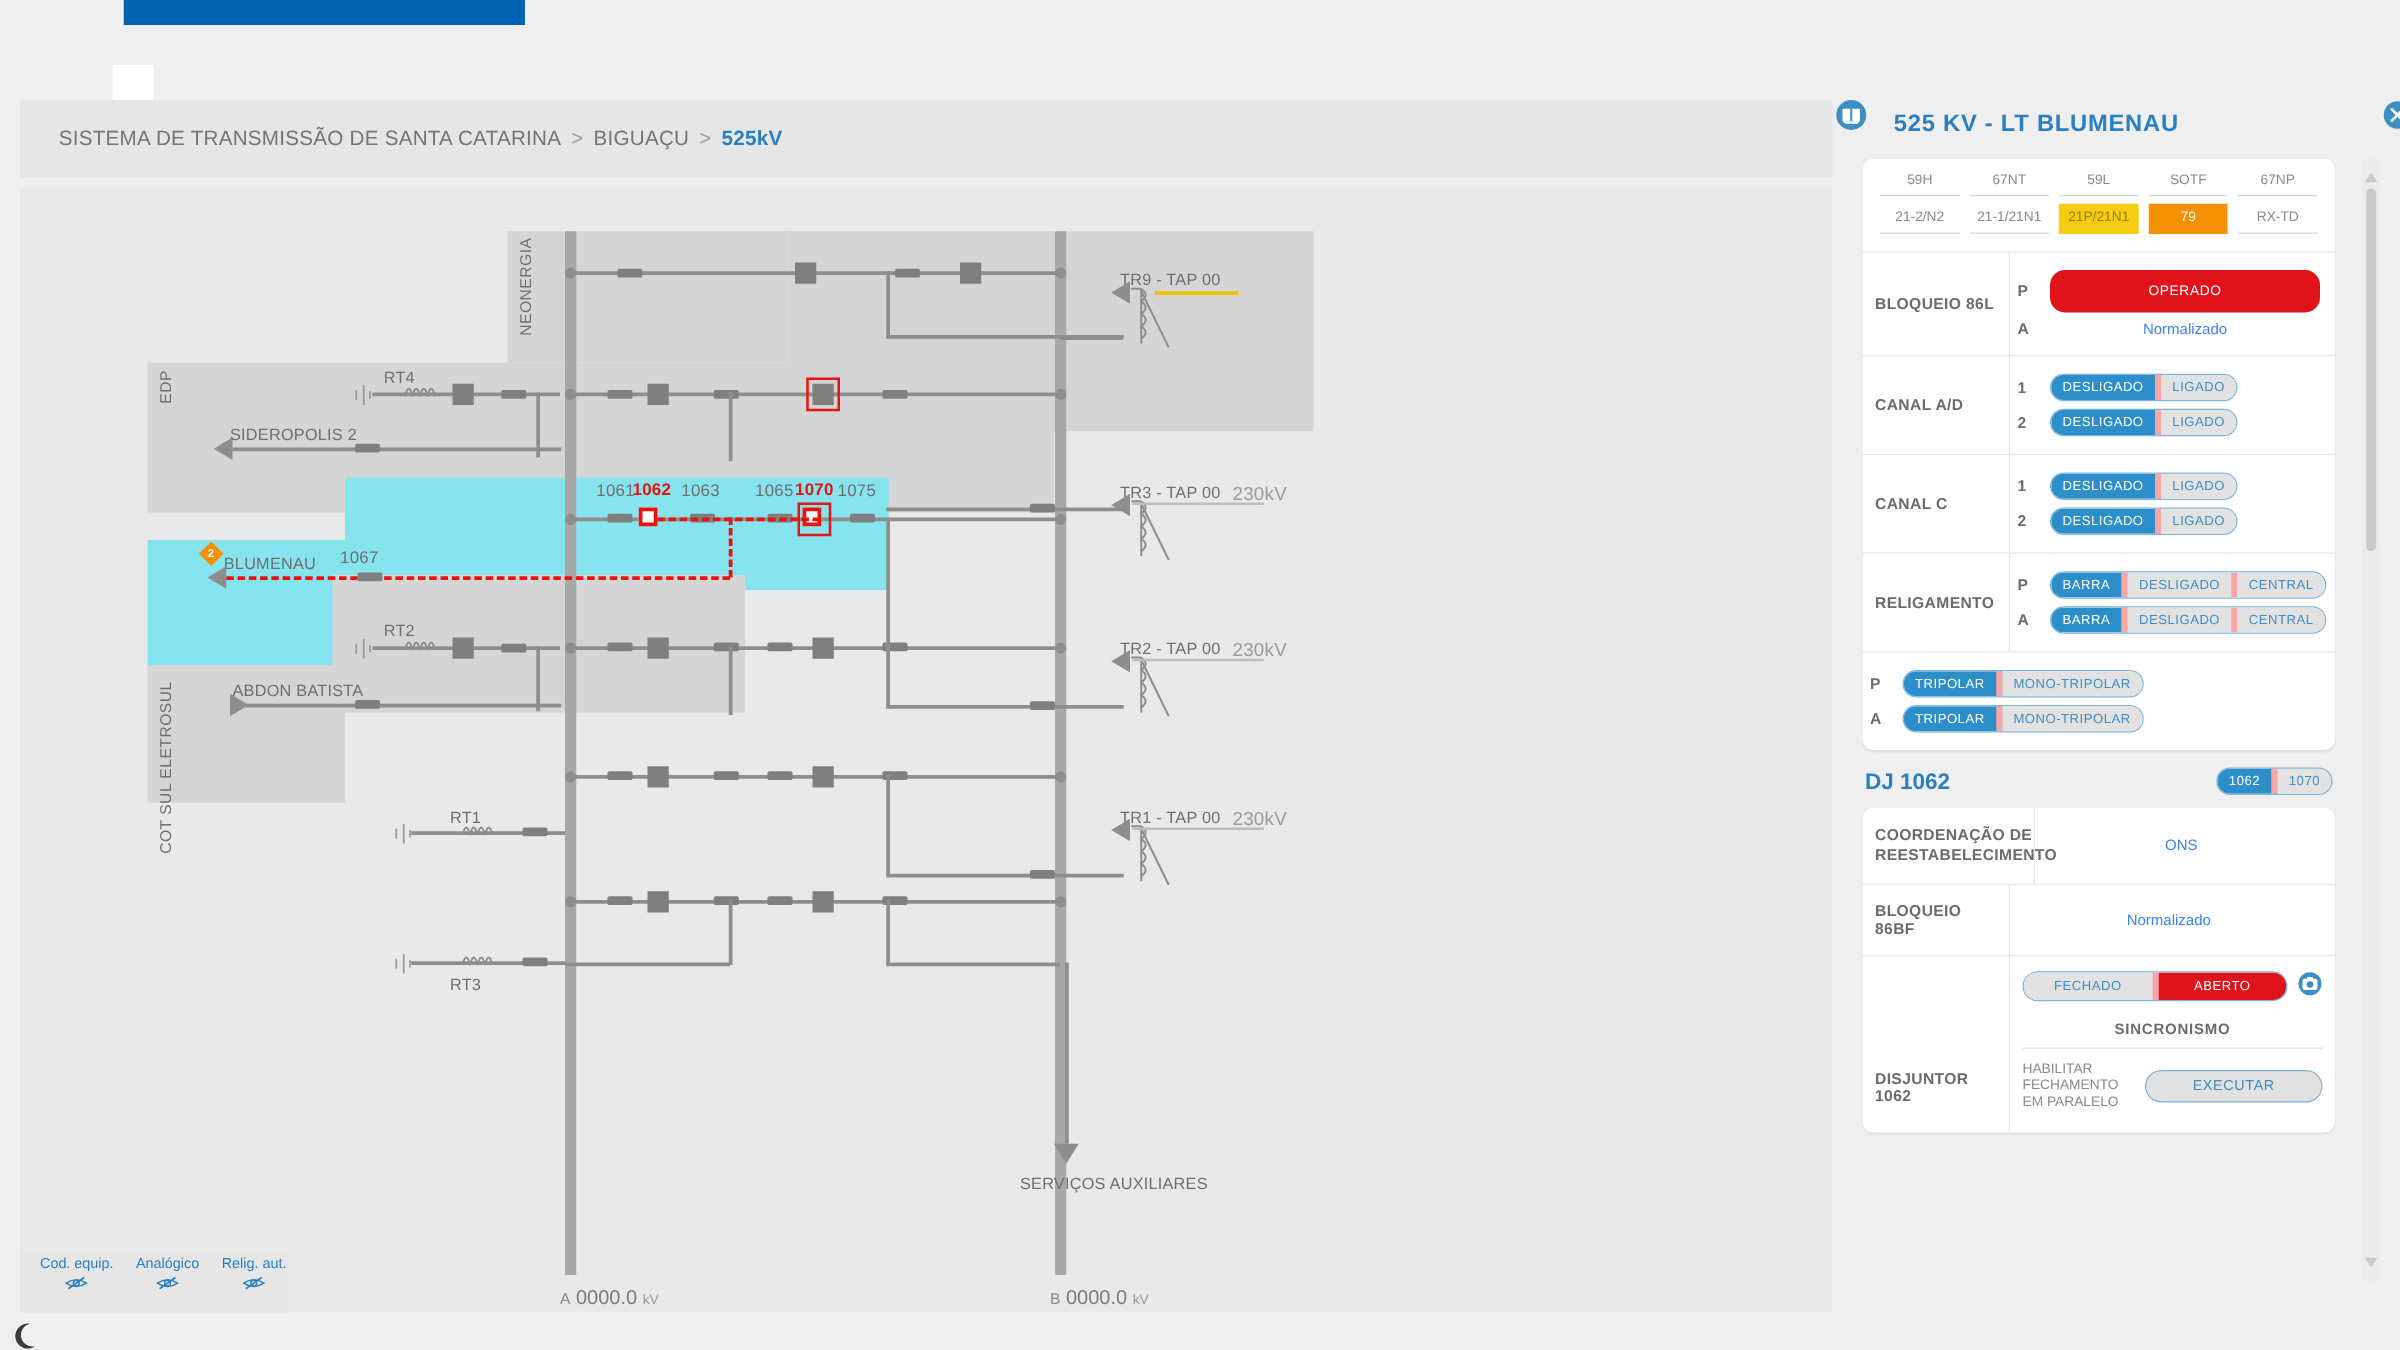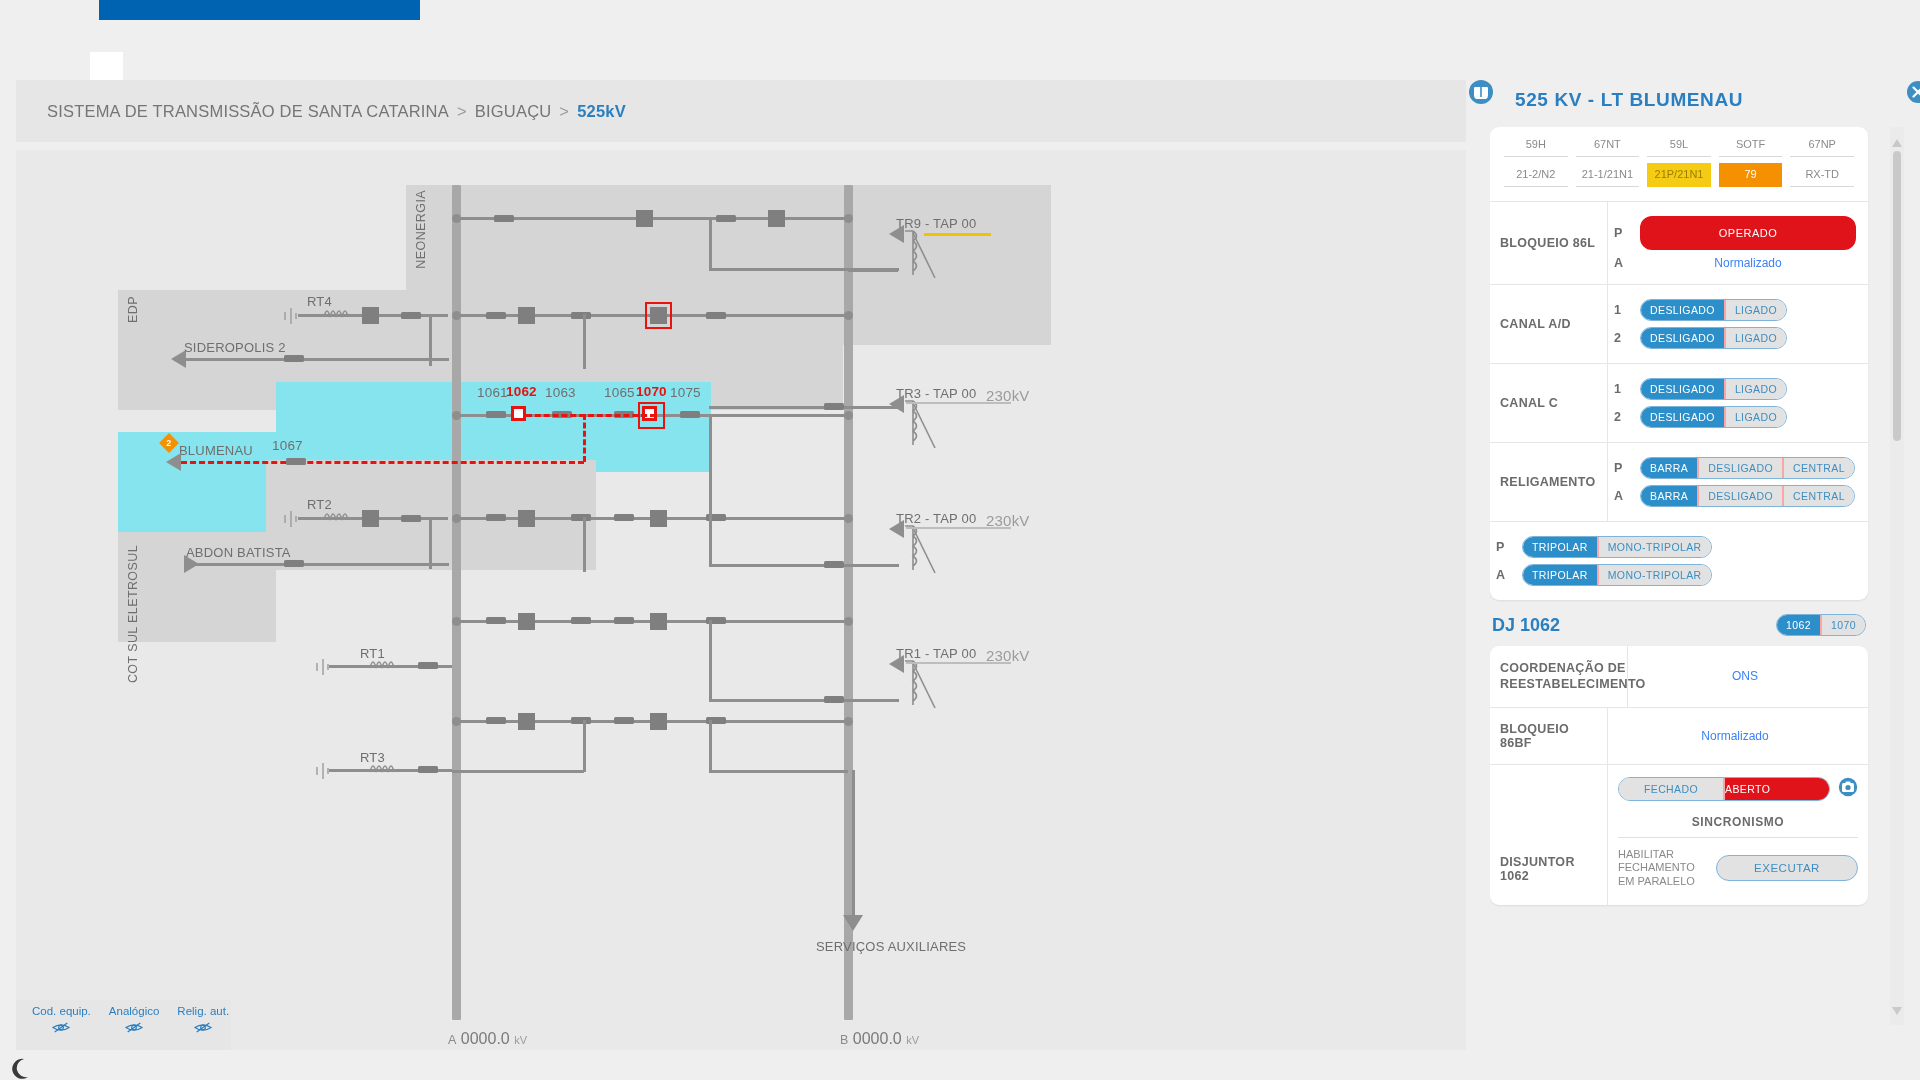--- a/index.html
+++ b/index.html
@@ -193,21 +193,21 @@
     flex: 1; background: #e0121a; color: #fff; border-radius: 12px;
     text-align: center; font-size: 11px; padding: 11px 0; letter-spacing: .5px;
   }
   .seg {
     display: inline-flex; border-radius: 12px; overflow: hidden;
     border: 1px solid #7fb4da;
   }
   .seg > div {
     font-size: 10.5px; padding: 4px 9px; letter-spacing: .4px;
     background: #e2e2e2; color: #3d8ec2; white-space: nowrap;
-    border-right: 2px solid #fca5a5;
+    border-right: 5px solid #fca5a5;
   }
   .seg > div:last-child { border-right: none; }
   .seg > div.on { background: #2d8fc9; color: #fff; }
   .seg > div.on-red { background: #e0121a; color: #fff; }
 
   .dj-head {
     display: flex; align-items: center; justify-content: space-between;
     width: 378px; padding: 14px 2px 10px;
   }
   .dj-title { color: #2a7fc1; font-size: 18px; font-weight: bold; }
@@ -439,21 +439,21 @@
     <div class="disc" style="left:470px; top:567px;"></div>
     <div class="brk" style="left:502px; top:563px;"></div>
     <div class="disc" style="left:555px; top:567px;"></div>
     <div class="disc" style="left:598px; top:567px;"></div>
     <div class="brk" style="left:634px; top:563px;"></div>
     <div class="disc" style="left:690px; top:567px;"></div>
     <div class="node" style="left:828px; top:567px;"></div>
     <div class="wire wire-v" style="left:567px; top:570px; height:52px;"></div>
     <div class="wire wire-v" style="left:693px; top:570px; height:52px;"></div>
 
-    <div class="lbl" style="left:344px; top:600px;">RT3</div>
+    <div class="lbl" style="left:344px; top:630px;">RT3</div>
     <svg class="gnd" style="left:300px; top:613px;" width="14" height="16" viewBox="0 0 14 16">
       <line x1="7" y1="0" x2="7" y2="16" stroke="#9b9b9b" stroke-width="1.4"></line>
       <line x1="1" y1="4" x2="1" y2="12" stroke="#9b9b9b" stroke-width="1.4"></line>
       <line x1="12" y1="5" x2="12" y2="11" stroke="#9b9b9b" stroke-width="1.4"></line>
     </svg>
     <div class="wire wire-h" style="left:313px; top:619px; width:123px;"></div>
     <svg class="coil" style="left:352px; top:612px;" width="30" height="14" viewBox="0 0 30 14">
       <path d="M2 10 q3 -12 6 0 q3 -12 6 0 q3 -12 6 0 q3 -12 6 0" fill="none" stroke="#8e8e8e" stroke-width="1.6"></path>
     </svg>
     <div class="disc" style="left:402px; top:616px;"></div>
@@ -669,21 +669,21 @@
             <span class="plain-val">Normalizado</span>
           </div>
         </div>
 
         <div class="crow">
           <div class="crow-label" style="align-items:flex-end; padding-bottom:22px;">DISJUNTOR 1062</div>
           <div class="crow-body" style="padding:12px 10px;">
             <div style="display:flex; align-items:center;">
               <span class="seg" style="flex:1;">
                 <div style="flex:1; text-align:center; padding:5px 0;">FECHADO</div>
-                <div class="on-red" style="flex:1; padding:5px 0;">ABERTO</div>
+                <div class="on-red" style="flex:1; text-align:center; padding:5px 0;">ABERTO</div>
               </span>
               <span class="cam-icon">
                 <svg width="20" height="20" viewBox="0 0 20 20">
                   <circle cx="10" cy="10" r="9.2" fill="#3d8ec2"></circle>
                   <rect x="4" y="6" width="12" height="9" rx="1.6" fill="#fff"></rect>
                   <rect x="7.5" y="4.6" width="5" height="2" rx="0.8" fill="#fff"></rect>
                   <circle cx="10" cy="10.5" r="2.6" fill="#3d8ec2"></circle>
                 </svg>
               </span>
             </div>

